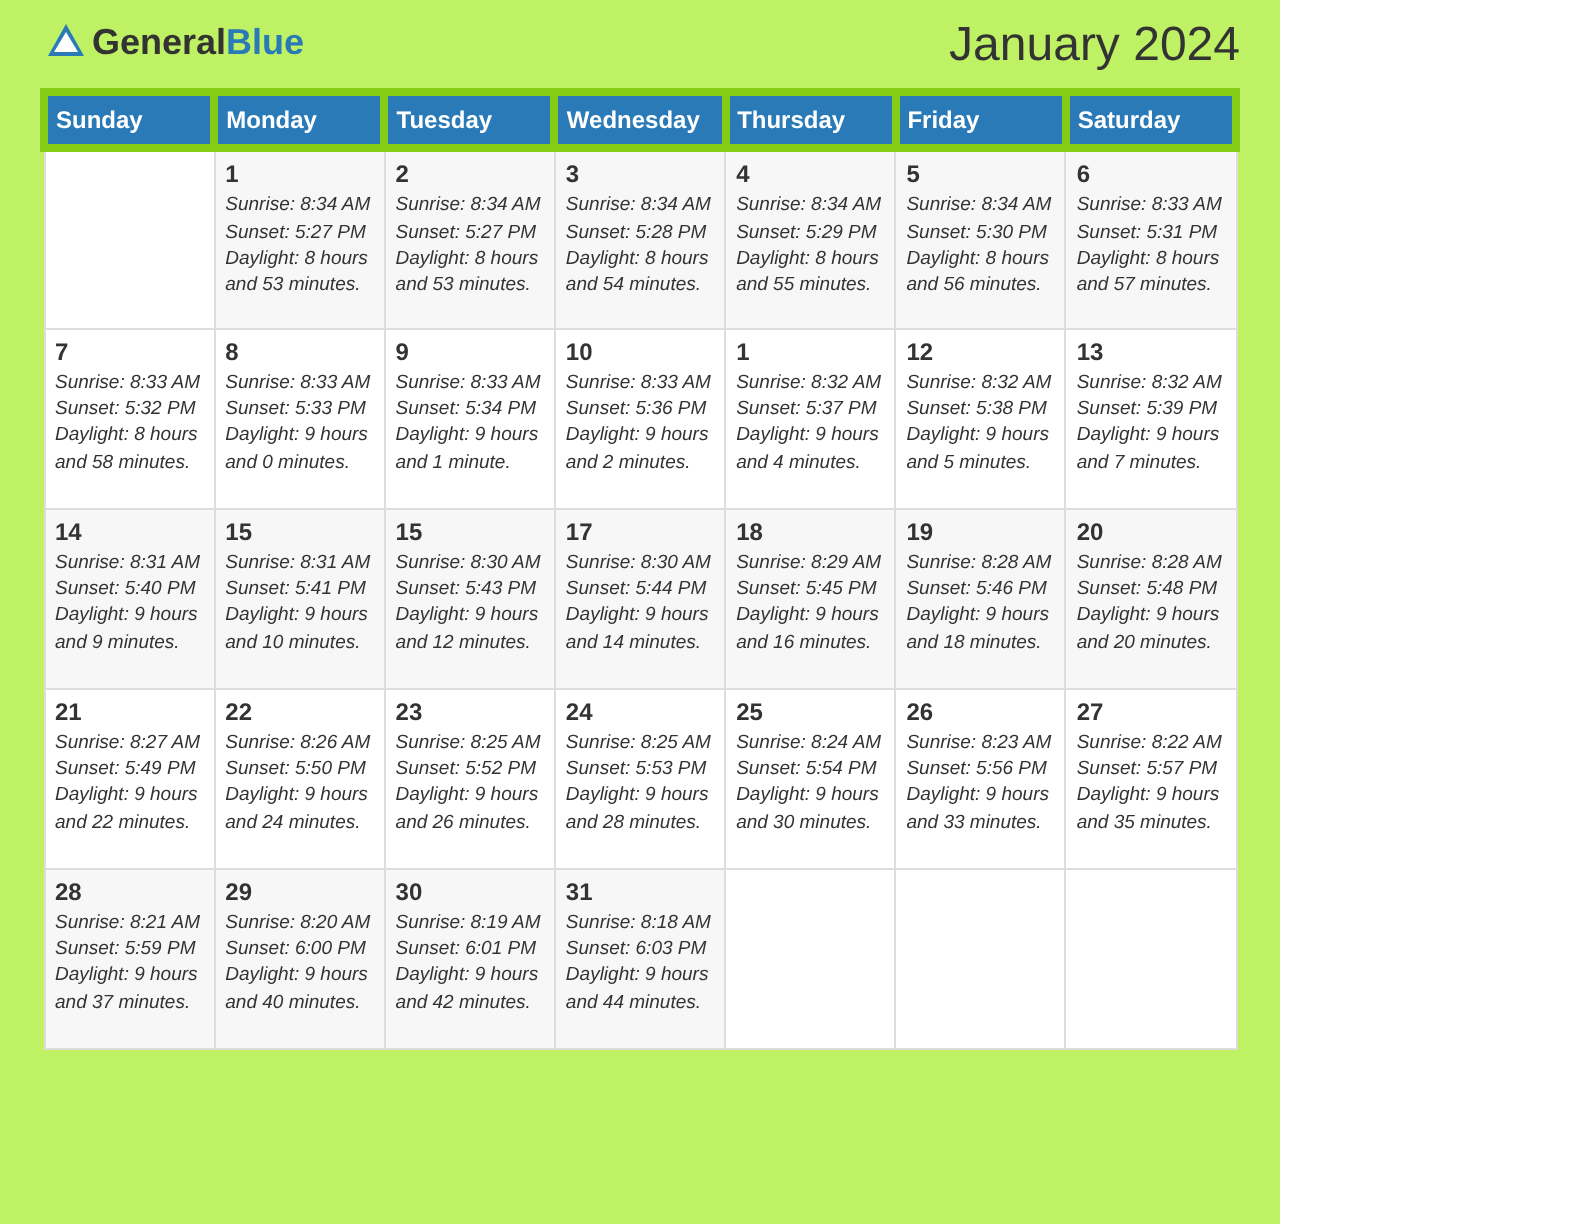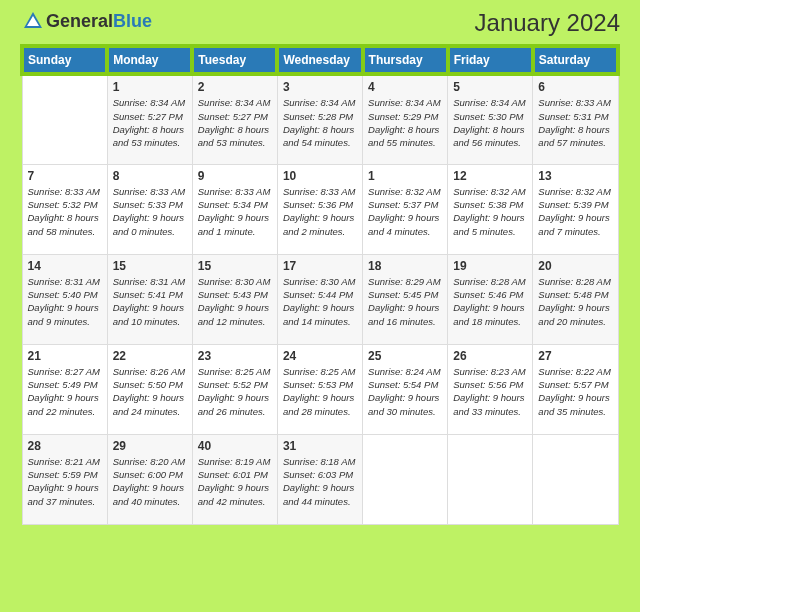--- a/index.html
+++ b/index.html
@@ -253,21 +253,21 @@
         <tr>
           <td>
             <span class="day-number">28</span>
             <div class="day-info">Sunrise: 8:21 AM<br>Sunset: 5:59 PM<br>Daylight: 9 hours<br>and 37 minutes.</div>
           </td>
           <td>
             <span class="day-number">29</span>
             <div class="day-info">Sunrise: 8:20 AM<br>Sunset: 6:00 PM<br>Daylight: 9 hours<br>and 40 minutes.</div>
           </td>
           <td>
-            <span class="day-number">40</span>
+            <span class="day-number">30</span>
             <div class="day-info">Sunrise: 8:19 AM<br>Sunset: 6:01 PM<br>Daylight: 9 hours<br>and 42 minutes.</div>
           </td>
           <td>
             <span class="day-number">31</span>
             <div class="day-info">Sunrise: 8:18 AM<br>Sunset: 6:03 PM<br>Daylight: 9 hours<br>and 44 minutes.</div>
           </td>
           <td class="empty-cell"></td>
           <td class="empty-cell"></td>
           <td class="empty-cell"></td>
         </tr>

